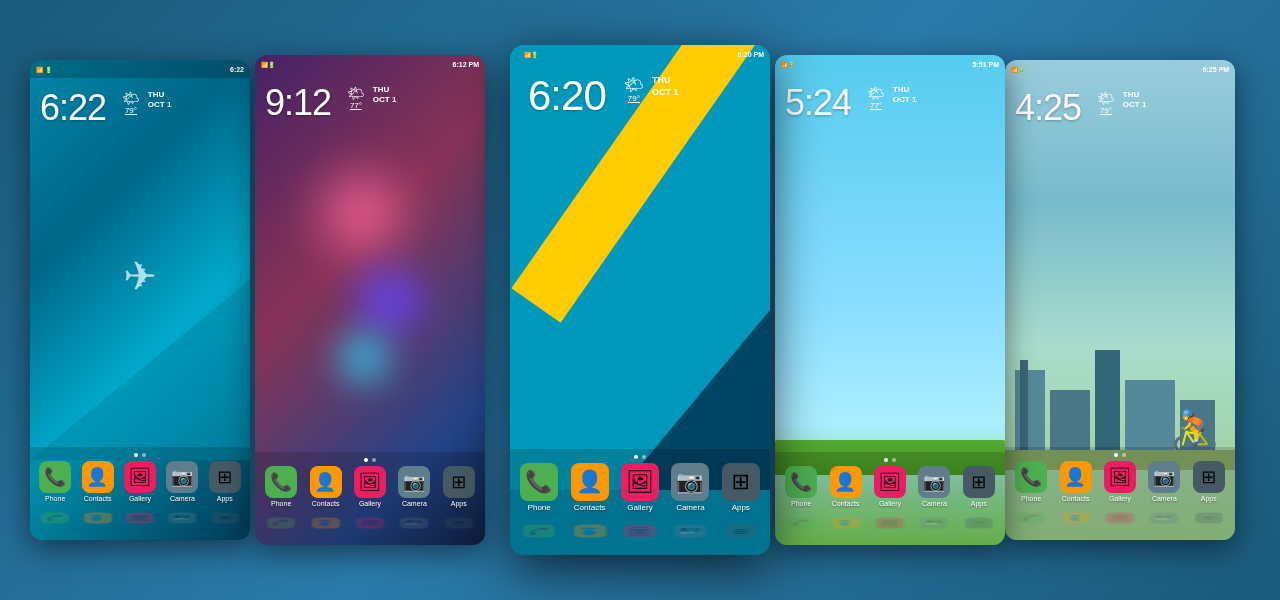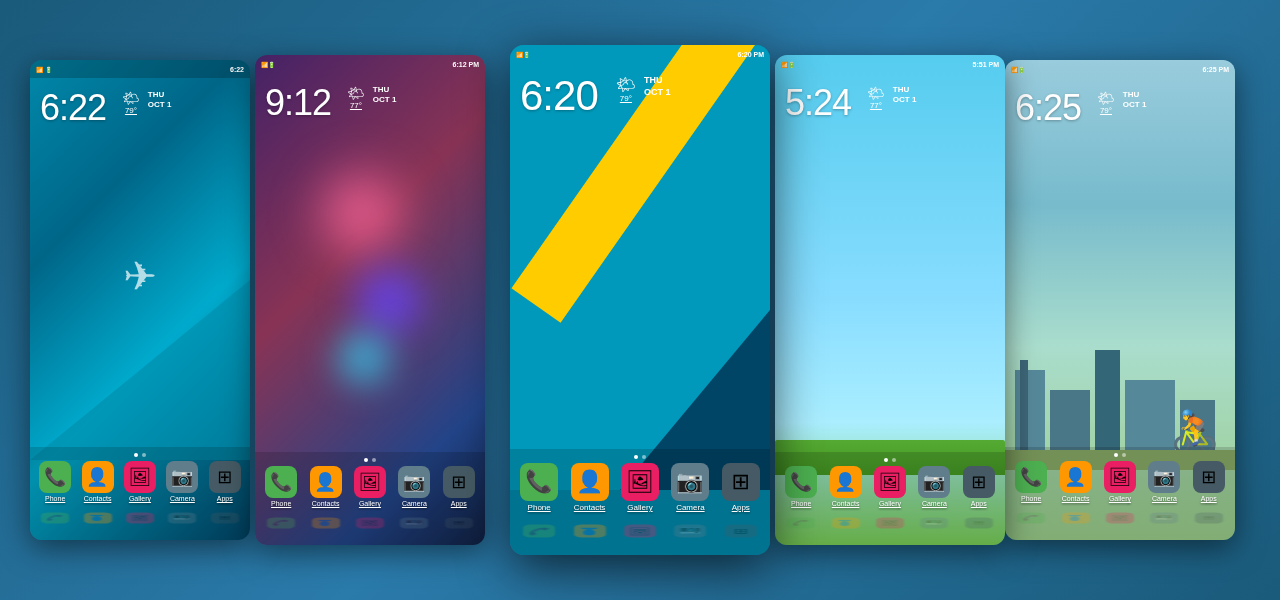--- a/index.html
+++ b/index.html
@@ -209,21 +209,20 @@
       width: 38px;
       height: 38px;
       font-size: 22px;
     }
 
     .app-label {
       font-size: 7px;
       color: white;
       text-shadow: 0 1px 2px rgba(0,0,0,0.5);
       text-align: center;
-      text-decoration: underline;
     }
 
     .app-label.large {
       font-size: 8px;
     }
 
     
     .dots-indicator {
       display: flex;
       justify-content: center;
@@ -453,21 +452,21 @@
           <div class="app-icon-img icon-contacts" style="width:28px;height:28px;font-size:14px;">👤</div>
           <div class="app-icon-img icon-gallery" style="width:28px;height:28px;font-size:14px;">🖼</div>
           <div class="app-icon-img icon-camera" style="width:28px;height:28px;font-size:14px;">📷</div>
           <div class="app-icon-img icon-apps" style="width:28px;height:28px;font-size:14px;">⊞</div>
         </div>
       </div>
     </div>
   </div>
 
   <div class="phone phone-3">
-    <div class="phone-screen" style="background: #0088aa;">
+    <div class="phone-screen" style="background: #0088aa; padding-left: 8px;">
 
       <div style="position:absolute;top:0;left:0;right:0;bottom:65px;overflow:hidden;">
         <div style="position:absolute;top:0;left:0;right:0;bottom:0;background:#0099bb;"></div>
 
         <div style="position:absolute;top:-50px;right:-20px;width:60px;height:400px;background:#ffcc00;transform:rotate(35deg);transform-origin:top right;"></div>
 
         <div style="position:absolute;bottom:0;left:-30px;width:250px;height:200px;background:#005577;transform:rotate(35deg);transform-origin:bottom left;clip-path:polygon(0 100%, 100% 100%, 100% 20%);"></div>
 
         <div style="position:absolute;bottom:0;right:0;width:150px;height:180px;background:#004466;clip-path:polygon(100% 0, 100% 100%, 0 100%);"></div>
       </div>
@@ -605,21 +604,21 @@
 
       <div style="position:absolute;bottom:70px;left:0;right:0;height:20px;background:#88aa66;"></div>
 
       <div class="status-bar">
         <div class="status-icons">📶🔋</div>
         <div class="status-time">6:25 PM</div>
       </div>
 
       <div class="clock-area phone-header">
         <div class="date-weather">
-          <div class="clock-time">6:25</div>
+          <div class="clock-time">4:25</div>
           <div style="margin-left:8px">
             <div class="weather-info">
               <span style="font-size:14px">🌤</span>
               <span class="weather-temp">79°</span>
             </div>
           </div>
           <div class="date-info" style="font-size:8px">THU<br>OCT 1</div>
         </div>
       </div>
 

